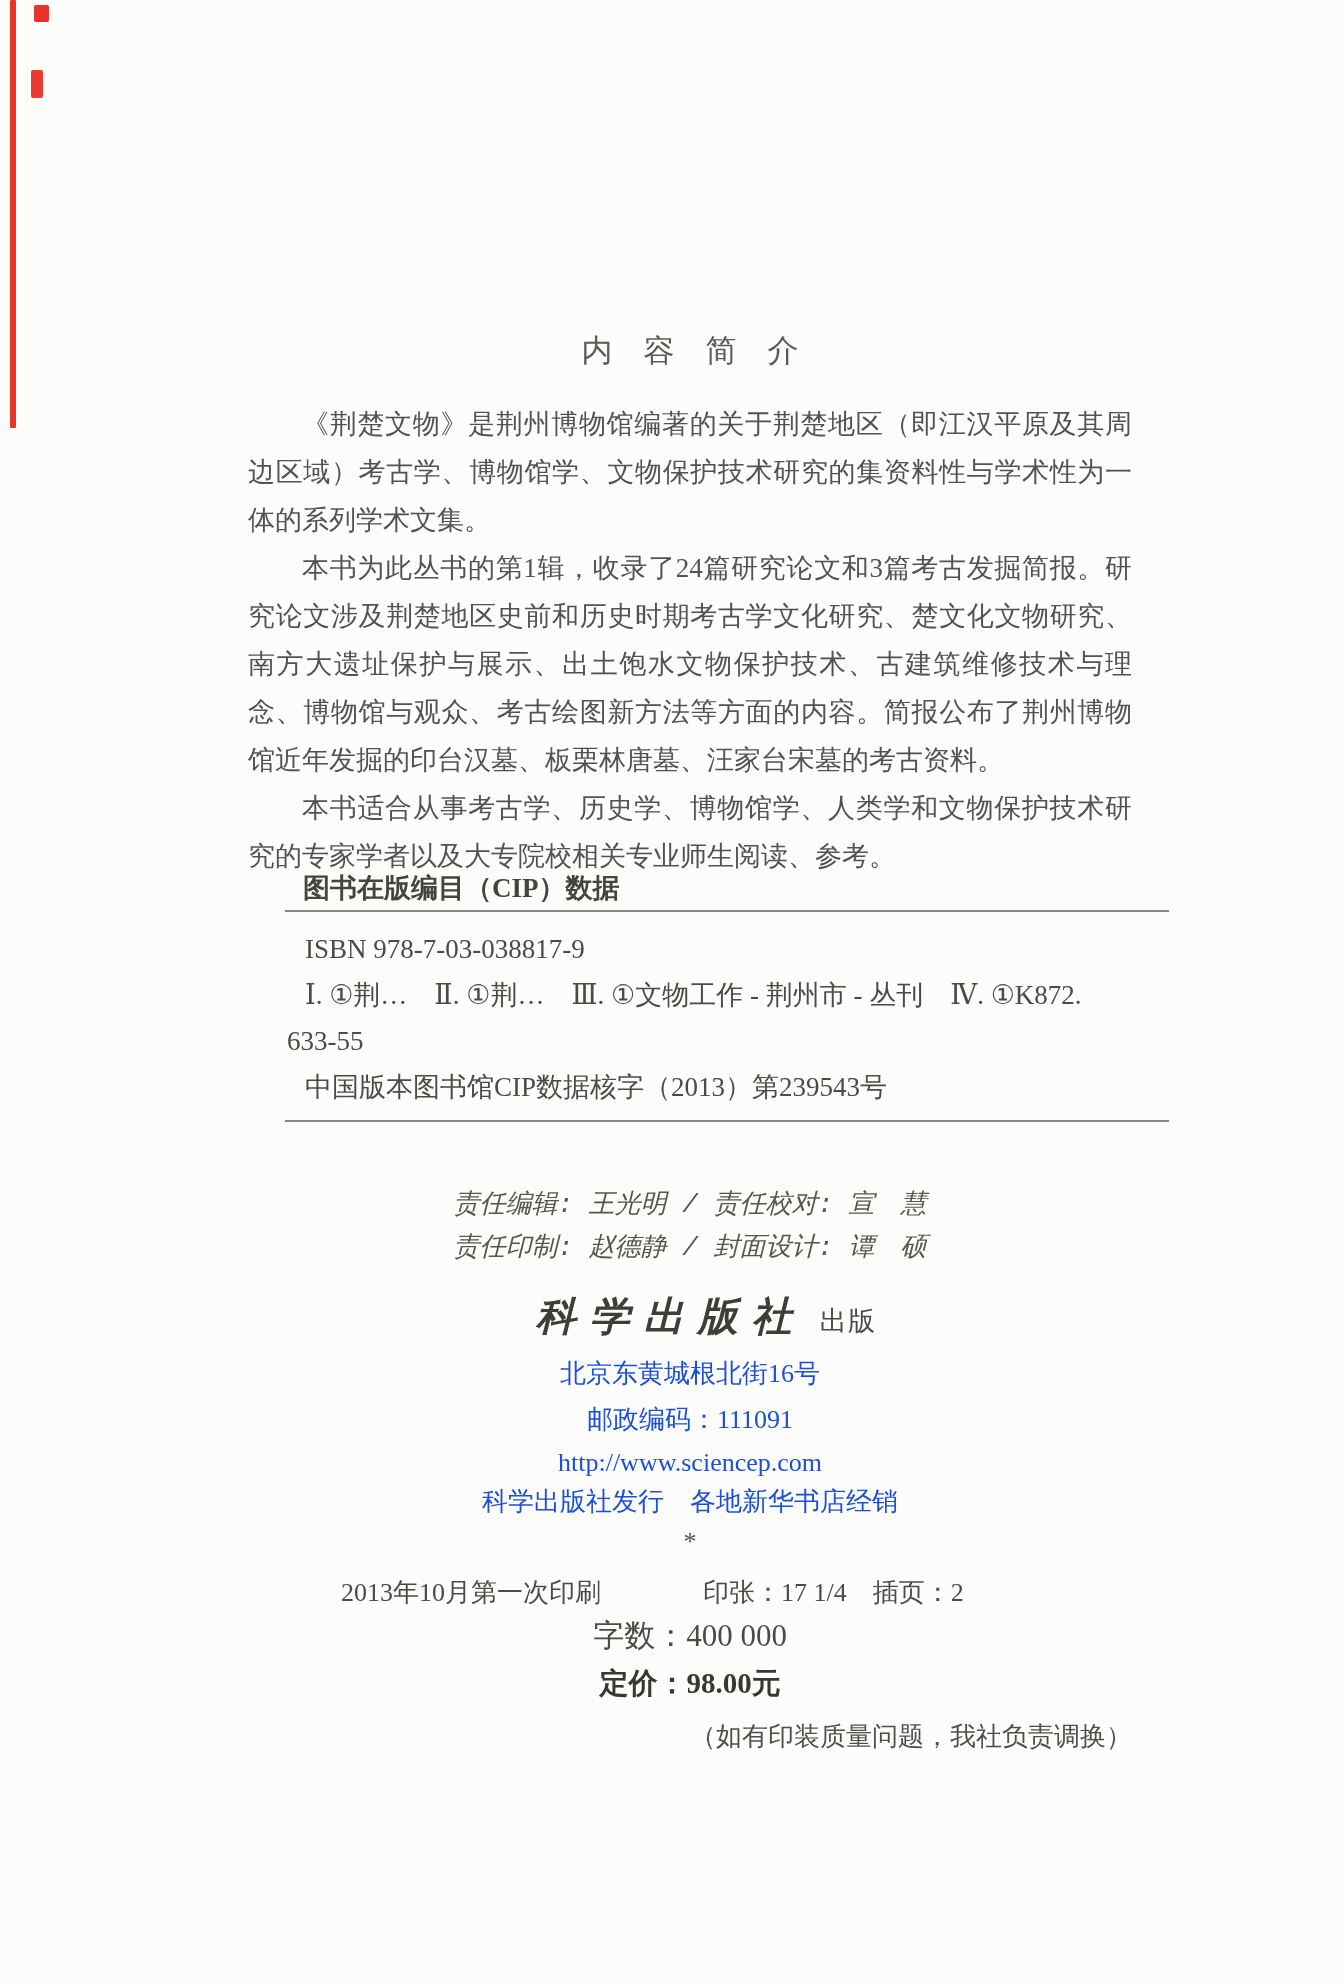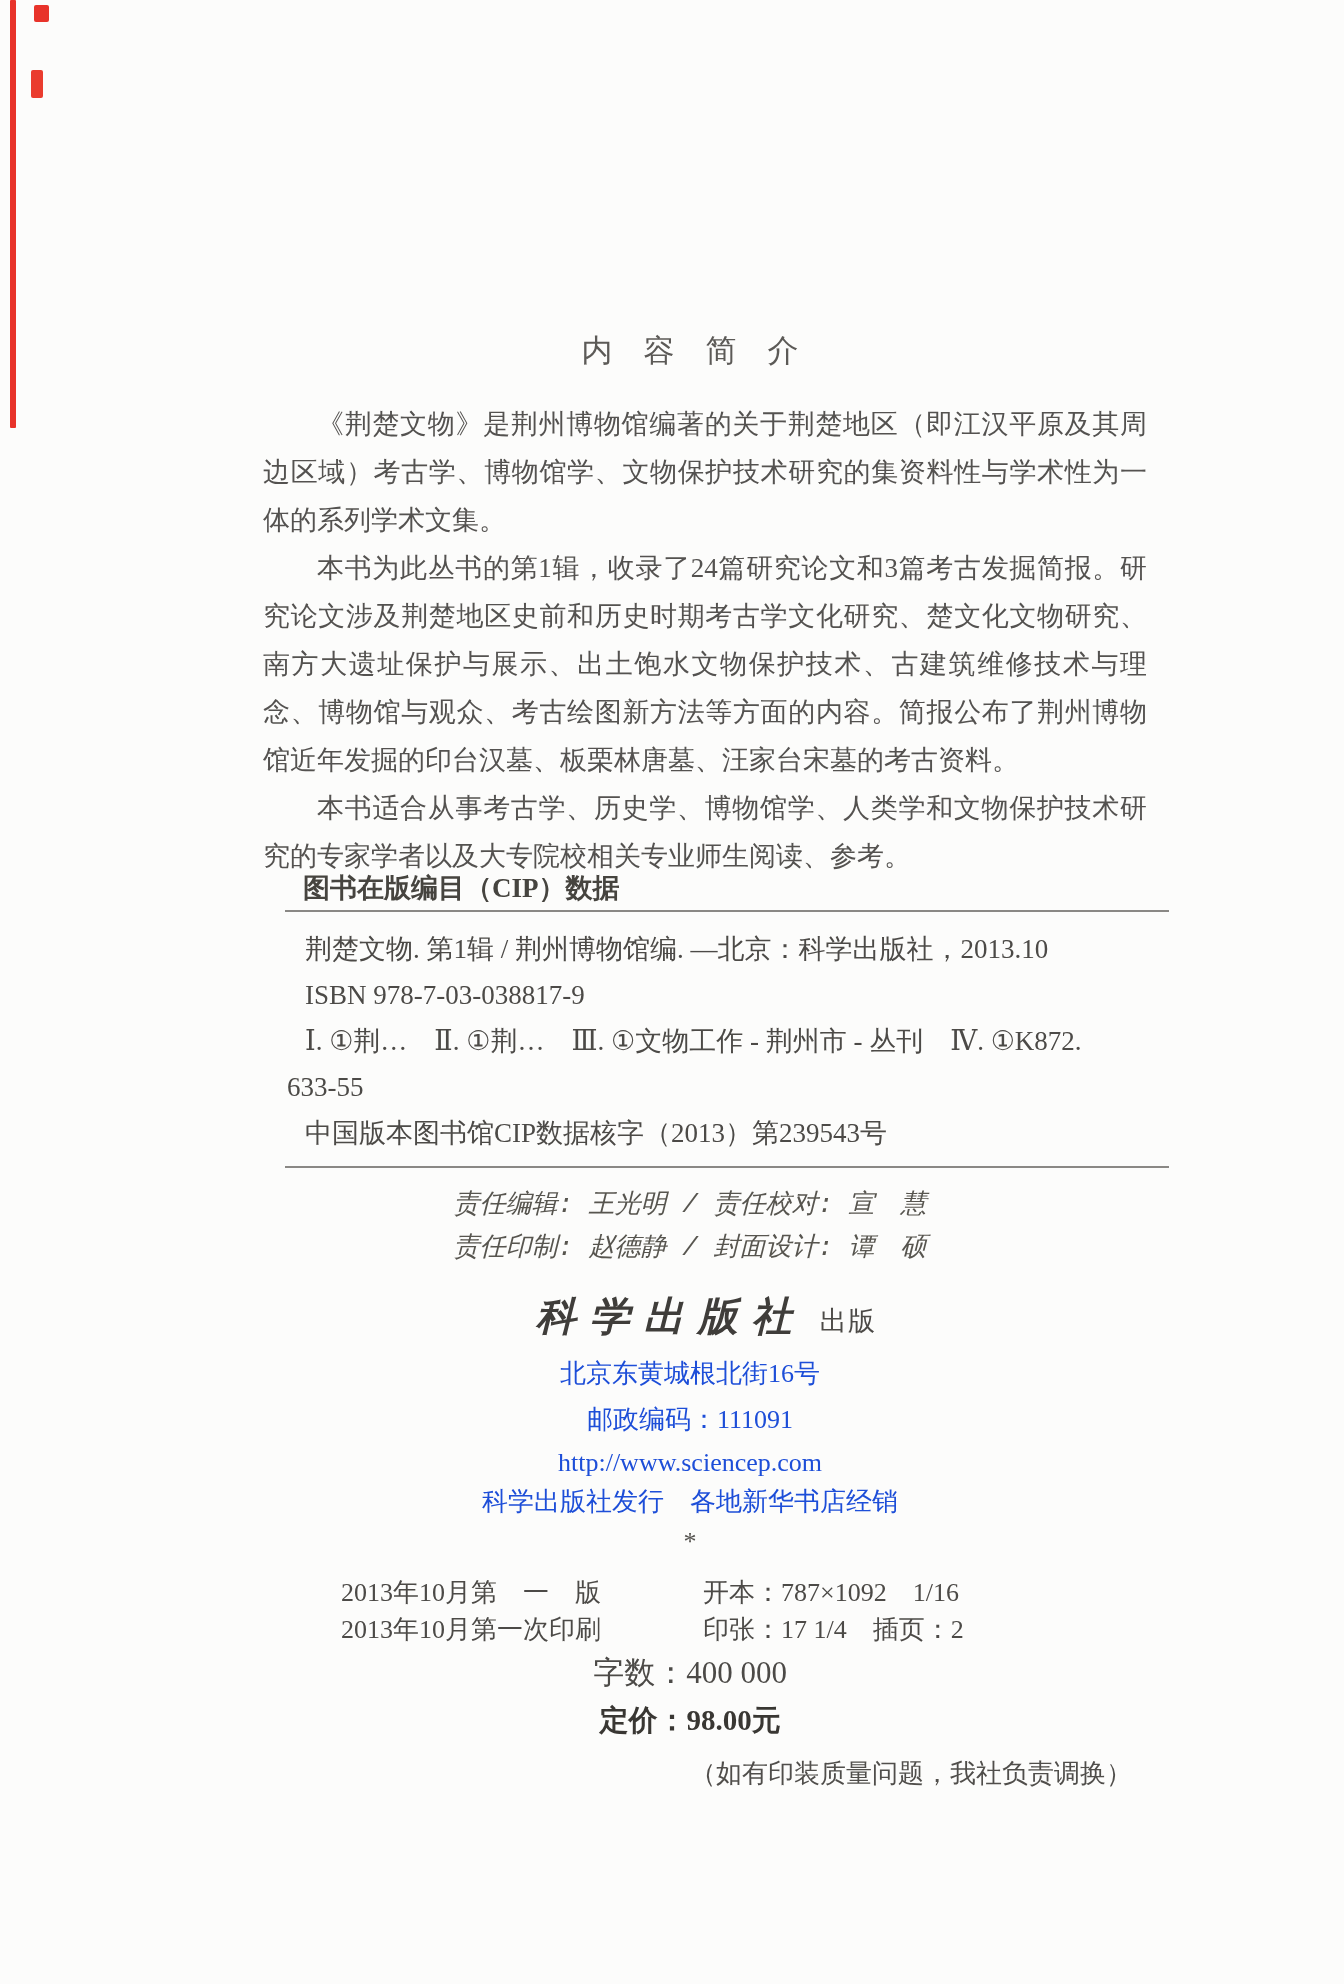--- a/index.html
+++ b/index.html
@@ -25,21 +25,21 @@
   .red-mark-2{
     position:absolute;left:31px;top:70px;width:12px;height:28px;
     background:#ea3c2e;border-radius:2px;
   }
   .content{position:absolute;left:248px;top:0;width:884px;height:1984px;}
   .title{
     position:absolute;top:330px;left:0;width:100%;
     text-align:center;font-size:31px;font-weight:normal;
     color:#5c5a57;margin:0;
   }
-  .intro{position:absolute;top:400px;left:0;width:100%;font-size:27px;color:#545250;margin-left:15px;}
+  .intro{position:absolute;top:400px;left:0;width:100%;font-size:27px;color:#545250;}
   .intro .line{height:48px;line-height:48px;overflow:hidden;}
   .intro .jl{text-align:justify;text-align-last:justify;}
   .intro .ll{text-align:left;}
   .intro .ind{padding-left:54px;}
   .intro .jl.ind{text-indent:0;}
   .cip{position:absolute;top:872px;left:0;width:100%;margin-left:37px;}
   .cip-header{font-size:27px;font-weight:bold;color:#46443f;padding-left:18px;height:38px;line-height:32px;}
   .rule{border:none;border-top:2px solid #8a8885;margin:0;width:100%;}
   .cip-lines{padding:14px 0 10px 0;}
   .cip-line{height:46px;line-height:46px;font-size:27px;padding-left:20px;color:#4c4a47;}
@@ -98,21 +98,20 @@
       <div class="line jl">念、博物馆与观众、考古绘图新方法等方面的内容。简报公布了荆州博物</div>
       <div class="line ll">馆近年发掘的印台汉墓、板栗林唐墓、汪家台宋墓的考古资料。</div>
       <div class="line jl ind">本书适合从事考古学、历史学、博物馆学、人类学和文物保护技术研</div>
       <div class="line ll">究的专家学者以及大专院校相关专业师生阅读、参考。</div>
     </div>
 
     <div class="cip">
       <div class="cip-header">图书在版编目（CIP）数据</div>
       <hr class="rule">
       <div class="cip-lines">
-        <div class="cip-line">荆楚文物. 第1辑 / 荆州博物馆编. —北京：科学出版社，2013.10</div>
         <div class="cip-line">ISBN 978-7-03-038817-9</div>
         <div class="cip-line">Ⅰ. ①荆…　Ⅱ. ①荆…　Ⅲ. ①文物工作 - 荆州市 - 丛刊　Ⅳ. ①K872.</div>
         <div class="cip-line outdent">633-55</div>
         <div class="cip-line">中国版本图书馆CIP数据核字（2013）第239543号</div>
       </div>
       <hr class="rule">
     </div>
 
     <div class="staff">
       <div>责任编辑: 王光明 / 责任校对: 宣　慧</div>
@@ -125,24 +124,20 @@
       </div>
       <div class="pub-line addr">北京东黄城根北街16号</div>
       <div class="pub-line post">邮政编码：111091</div>
       <div class="pub-line url">http://www.sciencep.com</div>
       <div class="pub-line dist">科学出版社发行　各地新华书店经销</div>
       <div class="star">*</div>
     </div>
 
     <div class="edition">
       <div class="ed-row">
-        <span class="ed-left">2013年10月第　一　版</span>
-          <span class="ed-right">开本：787×1092　1/16</span>
-      </div>
-      <div class="ed-row">
         <span class="ed-left">2013年10月第一次印刷</span>
           <span class="ed-right">印张：17 1/4　插页：2</span>
       </div>
       <div class="ed-center">字数：400 000</div>
       <div class="ed-price">定价：98.00元</div>
       <div class="ed-note">（如有印装质量问题，我社负责调换）</div>
     </div>
 
   </div>
 </div>

